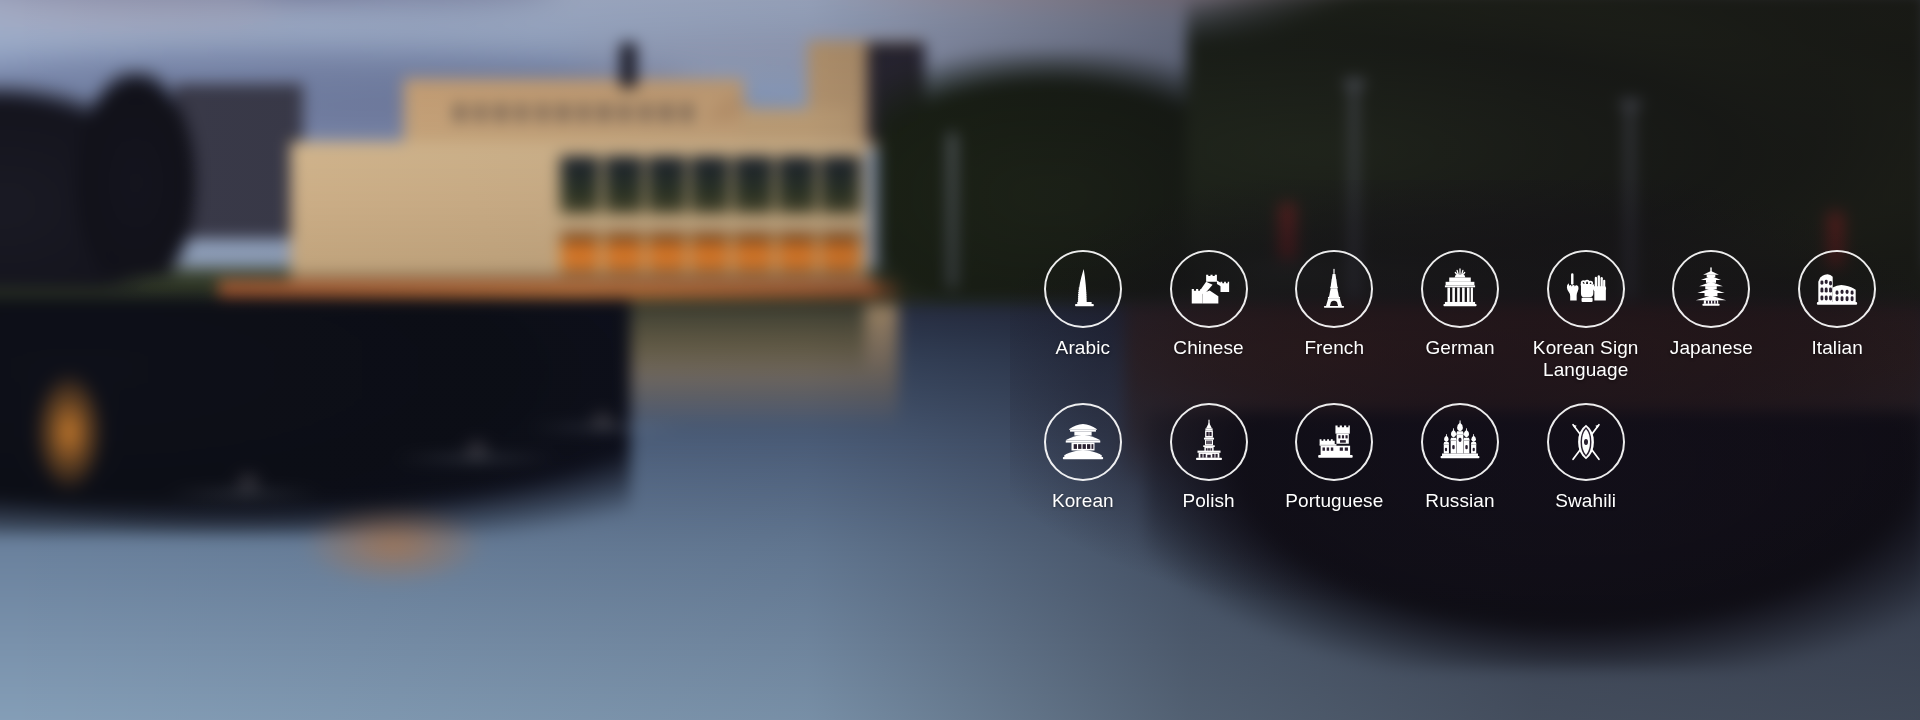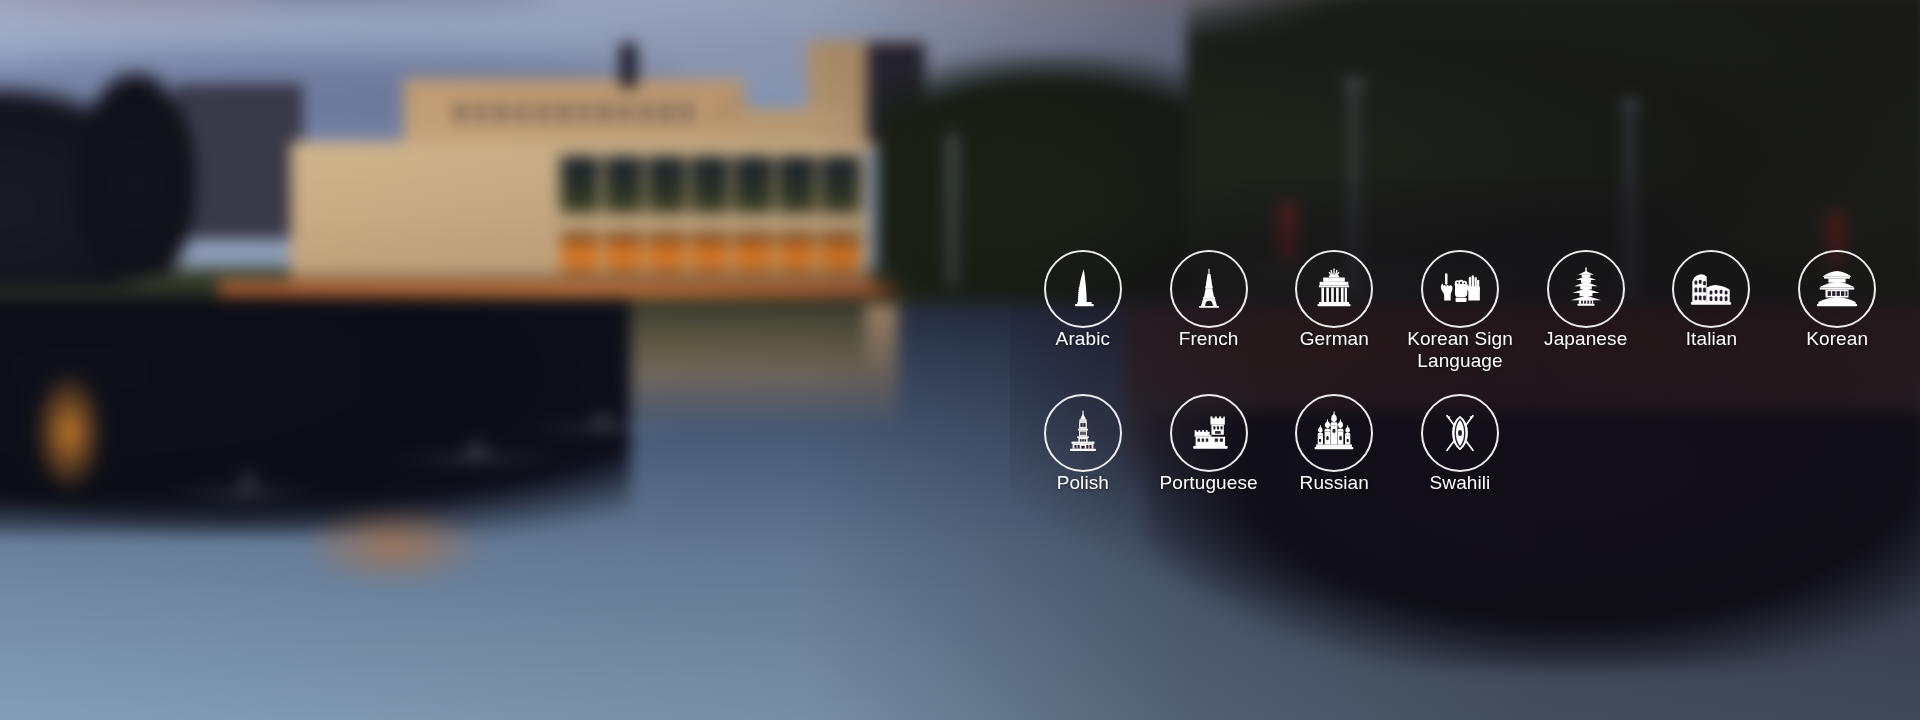--- a/index.html
+++ b/index.html
@@ -311,20 +311,21 @@
     justify-content: center;
     box-sizing: border-box;
   }
   .lang-circle svg {
     width: 46px;
     height: 46px;
     display: block;
     fill: #ffffff;
   }
   .lang-label {
+    margin-top: 9px;
     color: #ffffff;
     font-size: 19px;
     line-height: 22px;
     text-align: center;
     letter-spacing: .1px;
     text-shadow: 0 1px 3px rgba(0,0,0,.5);
     max-width: 110px;
   }
 </style>
 </head>
@@ -413,20 +414,42 @@
             <rect x="25" y="42" width="11.6" height="1.4"></rect>
               <rect x="24.9" y="45" width="11.8" height="1.4"></rect>
             <rect x="24.8" y="48" width="12" height="1.4"></rect>
           </g>
           <rect x="21" y="53" width="26" height="3" rx="1"></rect>
         </svg>
       </div>
       <div class="lang-label">Arabic</div>
     </div>
 
+    <div class="lang-item">
+      <div class="lang-circle">
+        <svg viewBox="0 0 64 64">
+
+          <path d="M28 12 h3 v2 h3 v-2 h3 v2 h3 v-2 h3 v10 h-15 z"></path>
+
+          <path d="M43 20 l10 6 v5 l-10 -6 z"></path>
+          <path d="M43 25 l10 6 v4 l-10 -6 z" opacity="0"></path>
+
+          <path d="M48 22 h2.5 v2 h2.5 v-2 h2.5 v2 h2.5 v-2 h2 v14 h-12 z"></path>
+
+          <path d="M28 22 l-10 14 l7 4 l12 -14 z"></path>
+
+          <path d="M8 32 h3 v2.5 h3 v-2.5 h3 v2.5 h3 v-2.5 h3 v20 h-15 z"></path>
+          <rect x="13" y="42" width="5" height="10" rx="2.5" fill="#000" opacity="0"></rect>
+
+          <path d="M23 36 l14 -2 l10 6 v10 l-24 0 z" opacity="0"></path>
+          <path d="M23 38 l10 -4 l12 8 v10 h-22 z"></path>
+        </svg>
+      </div>
+      <div class="lang-label">Chinese</div>
+    </div>
 
 
     <div class="lang-item">
       <div class="lang-circle">
         <svg viewBox="0 0 64 64">
           <rect x="31.2" y="4" width="1.6" height="7"></rect>
           <path d="M30 11 h4 l1 7 h-6 z"></path>
           <path d="M28.8 18 h6.4 l1.6 12 h-9.6 z"></path>
           <rect x="26.8" y="29" width="10.4" height="2"></rect>
           <path d="M27.4 31 h9.2 l2.6 13 h-14.4 z"></path>

